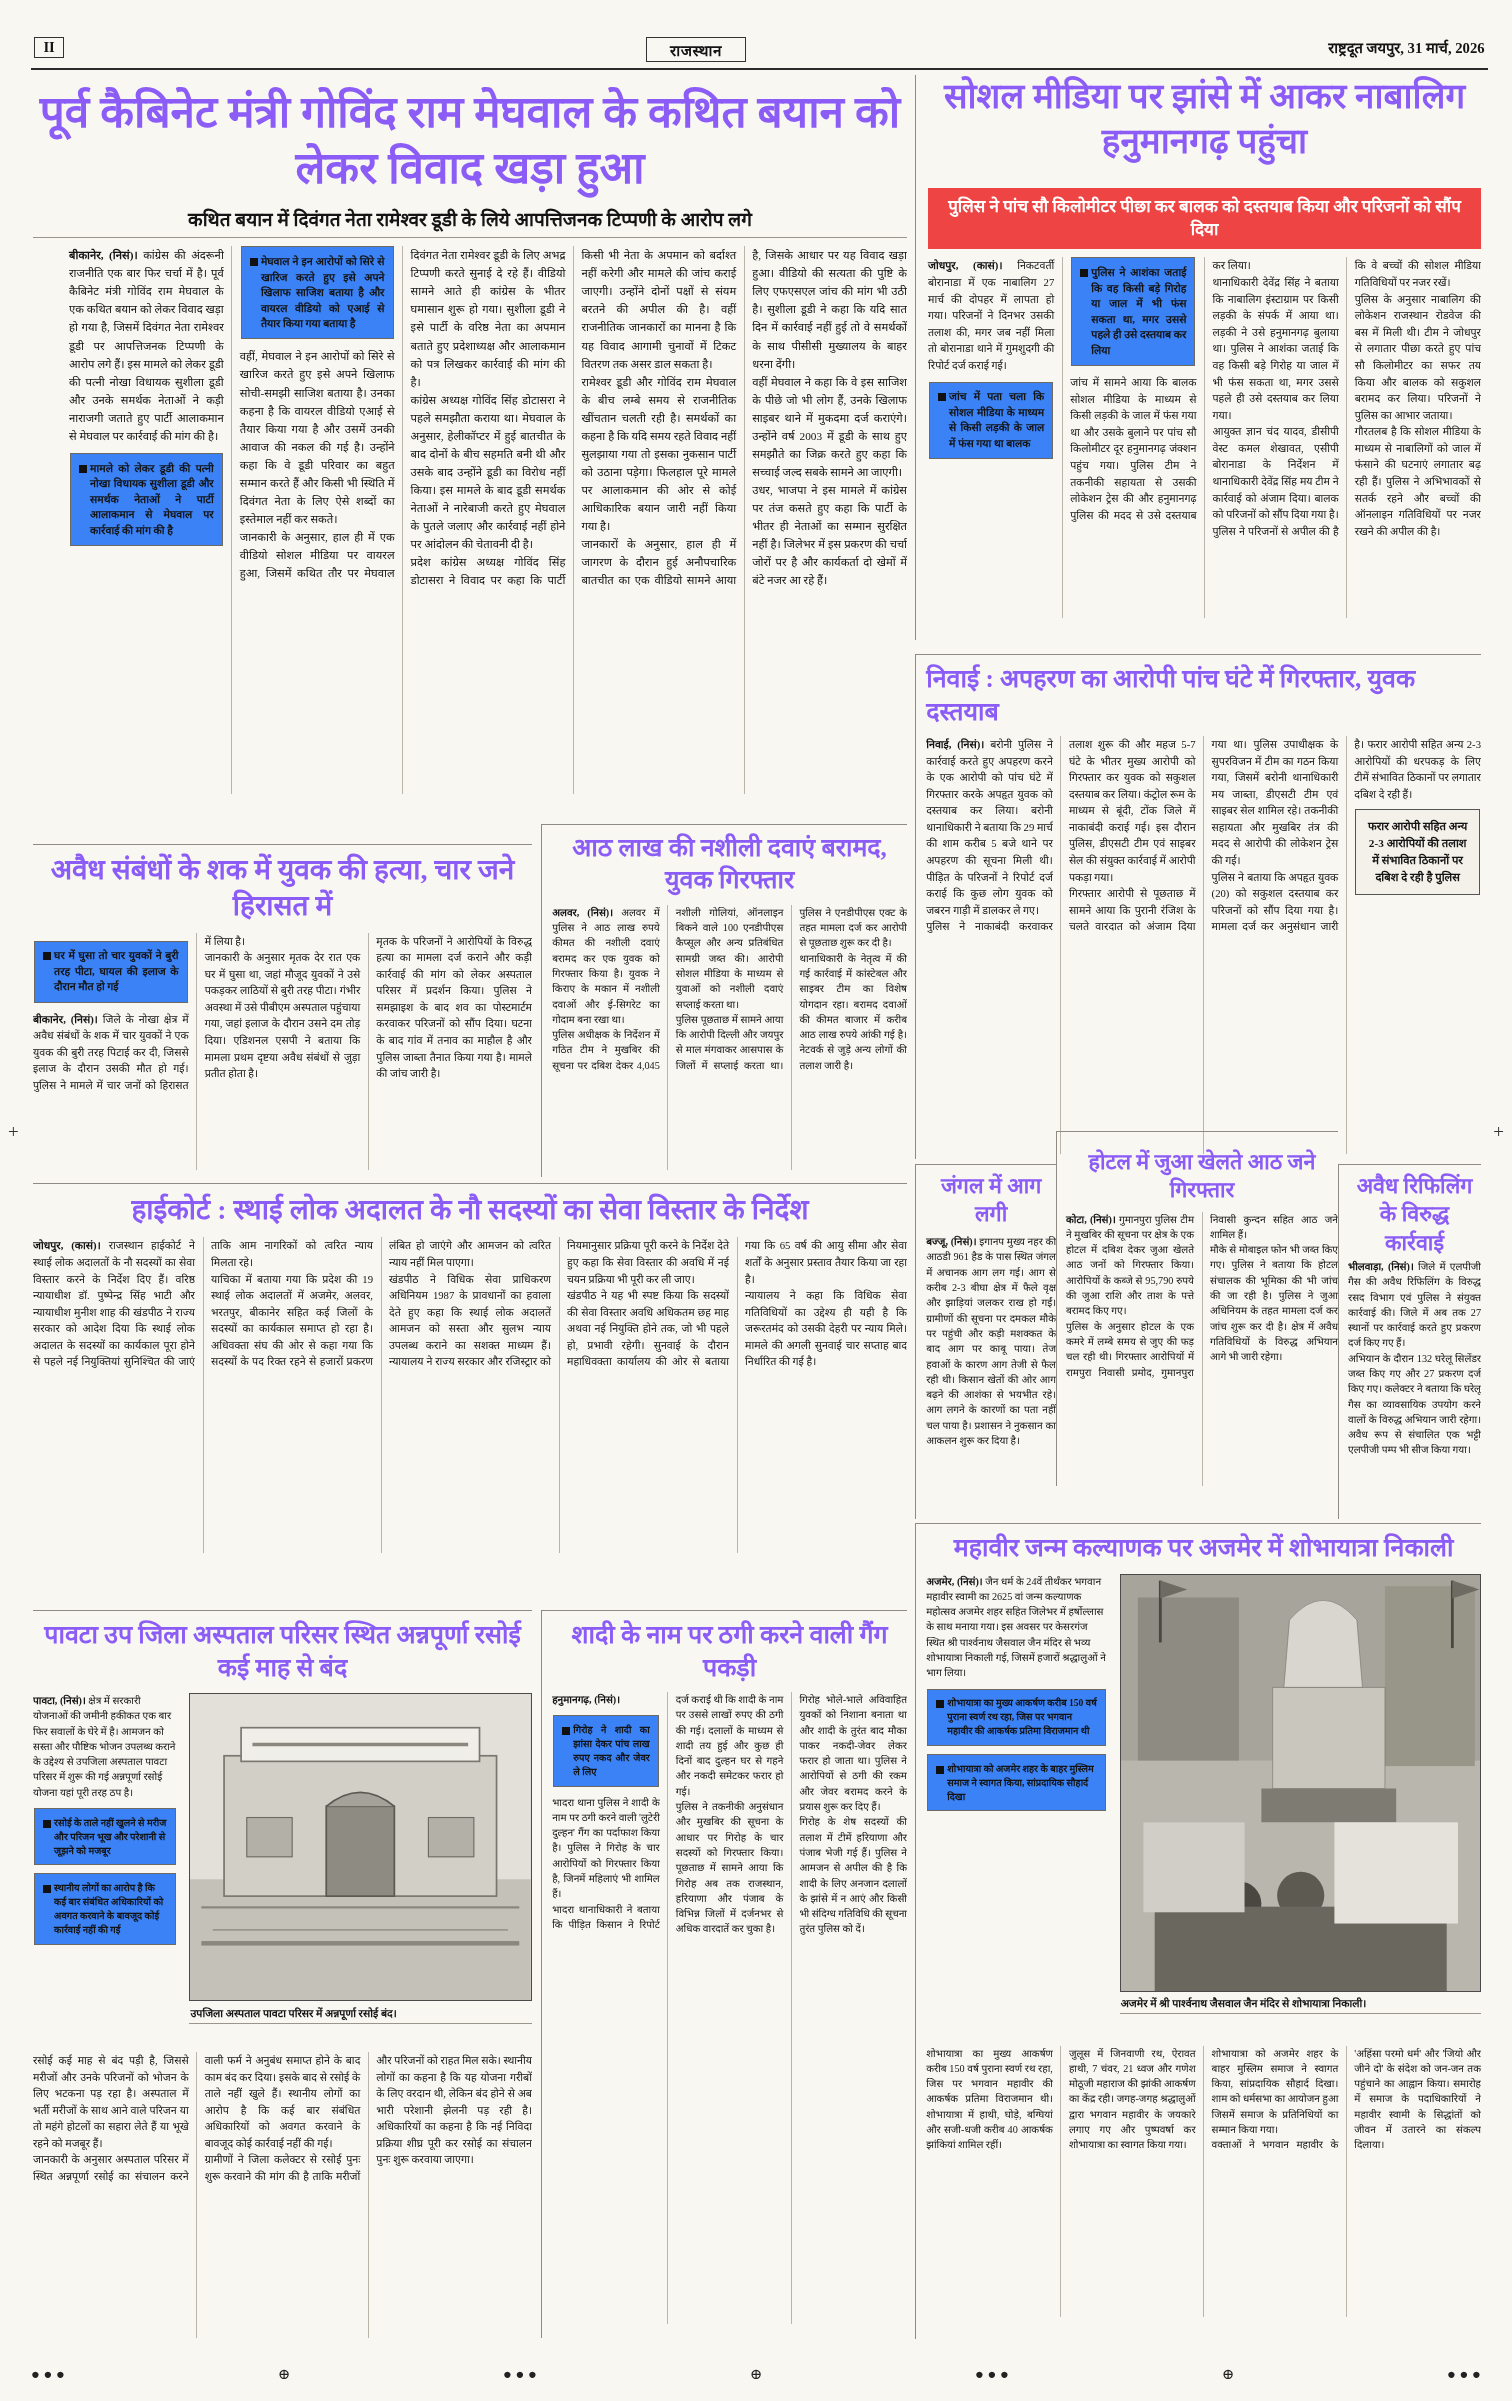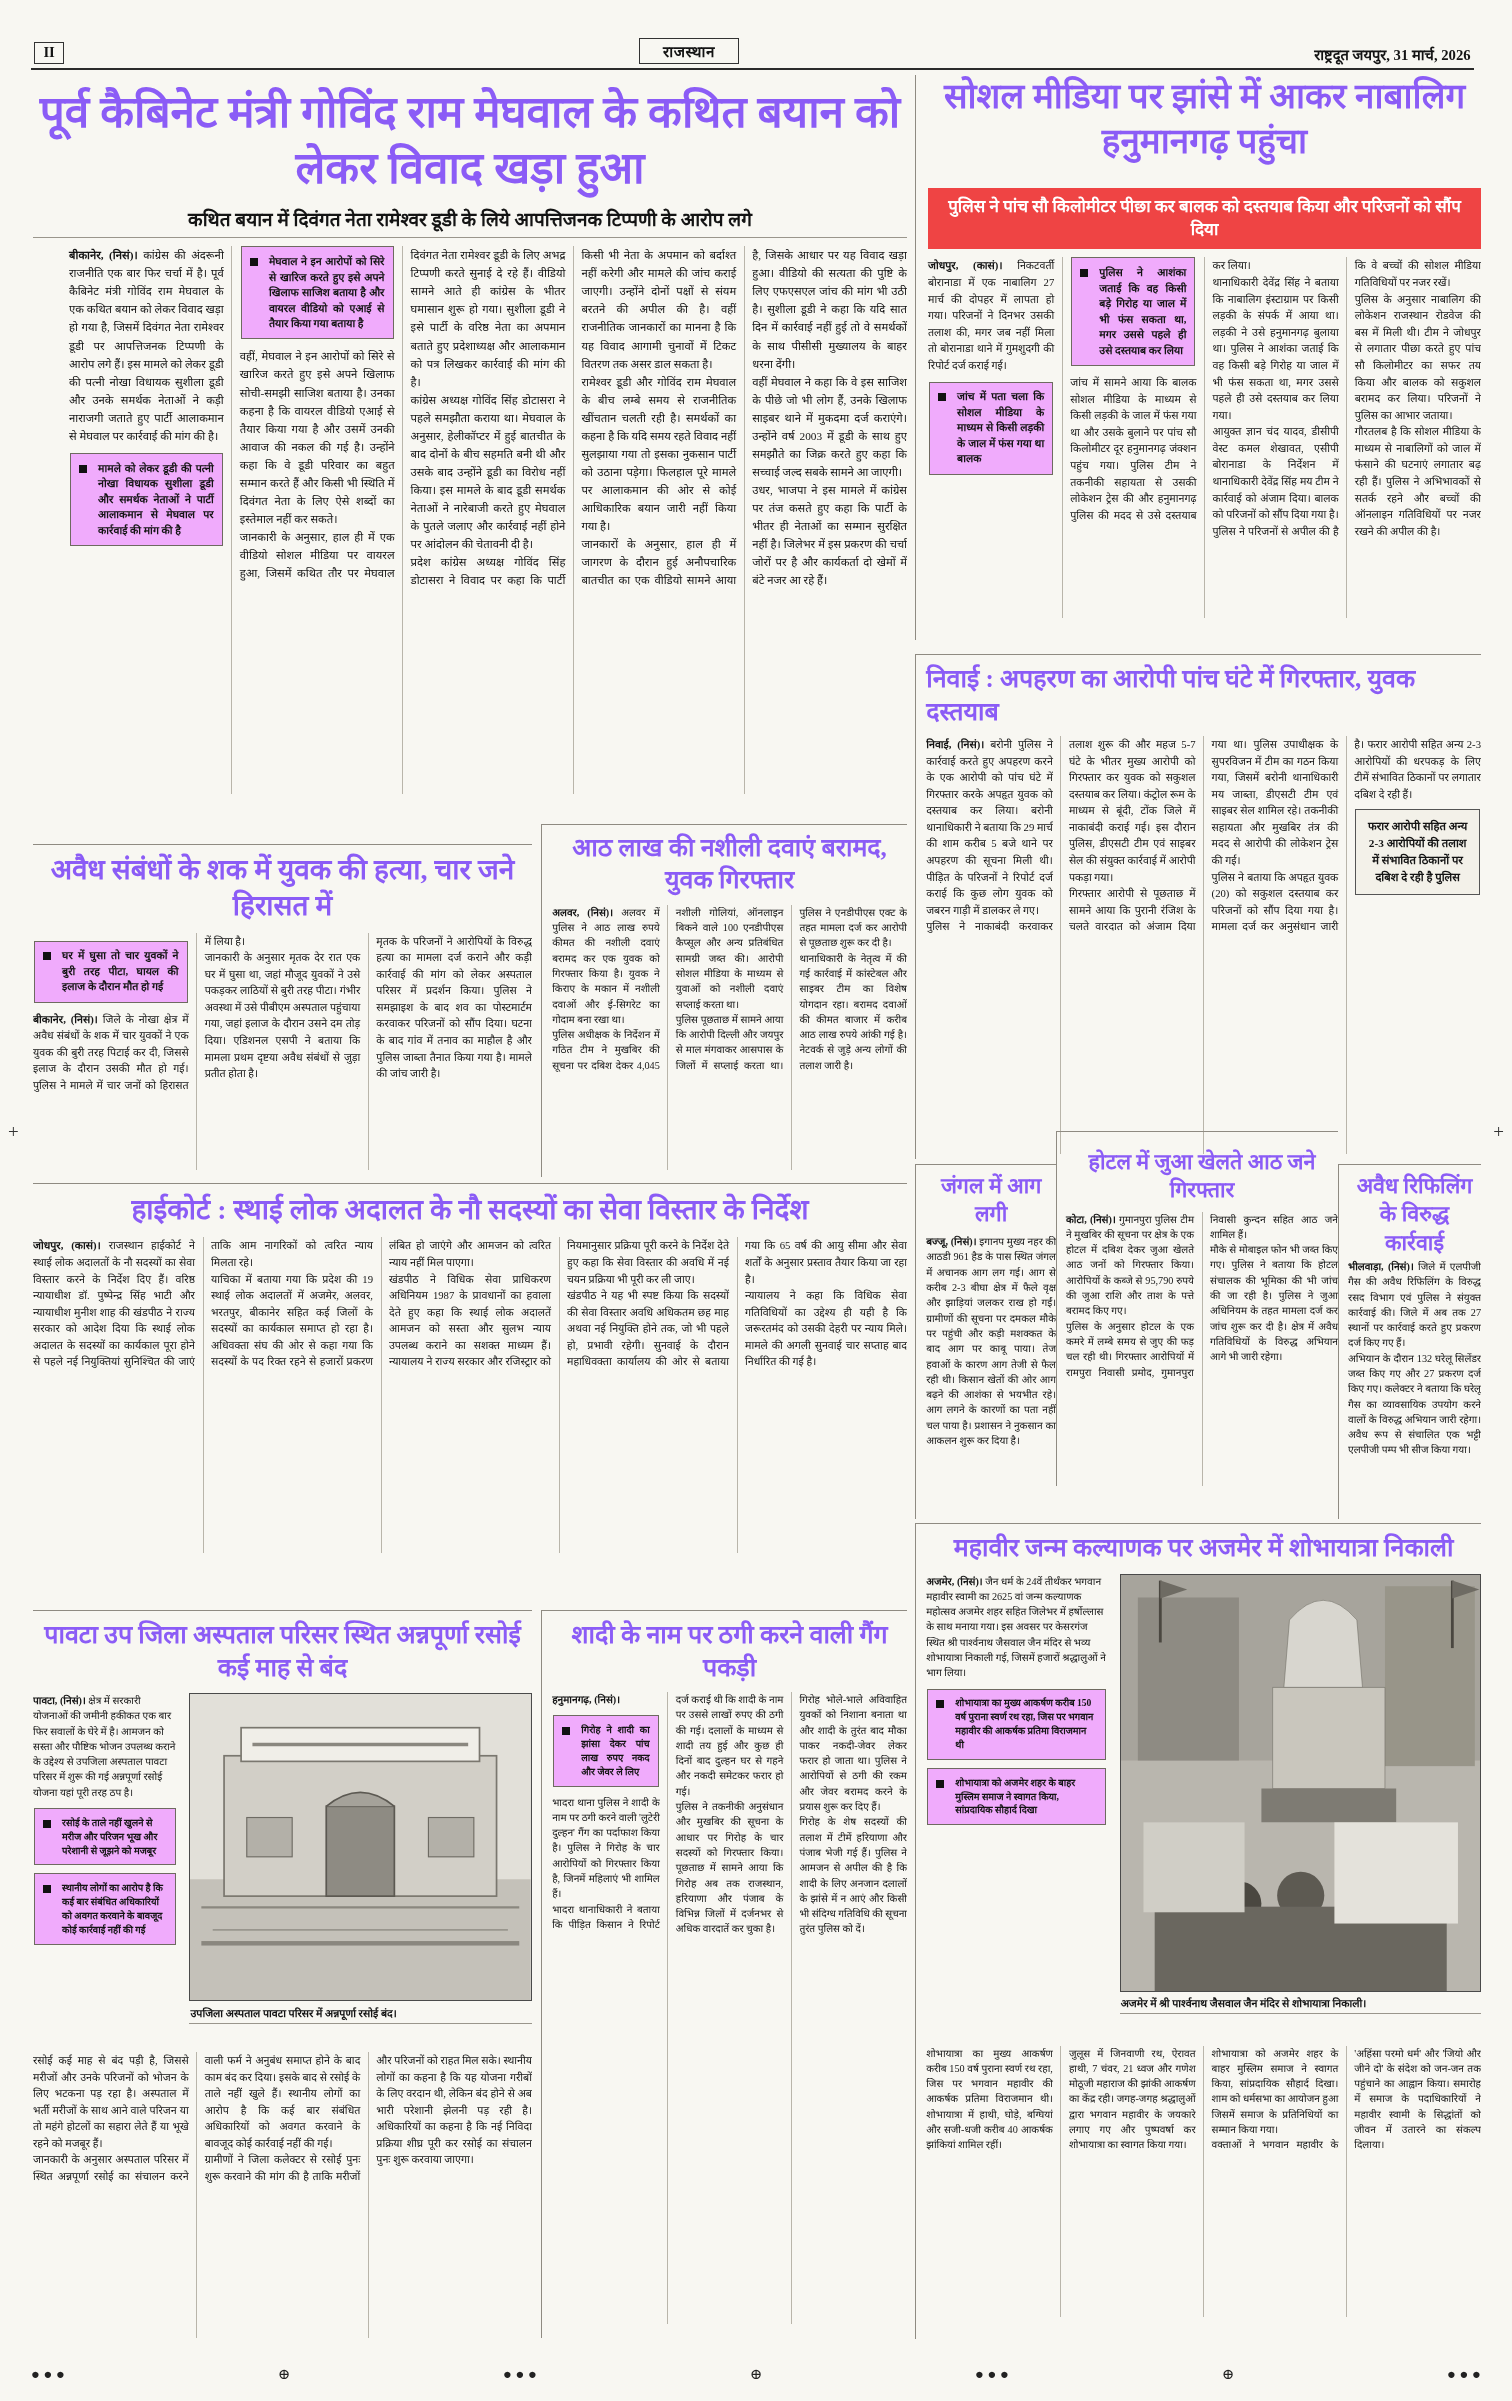--- a/index.html
+++ b/index.html
@@ -5,23 +5,23 @@
   * { margin:0; padding:0; box-sizing:border-box; }
   html,body { background:#777; }
   .page {
     position:relative; width:1512px; height:2401px; margin:0 auto;
     background:#f8f7f2; color:#141414;
     font-family:"Liberation Serif","DejaVu Serif",serif;
     overflow:hidden;
   }
   
   .masthead-row{
-    position:absolute; top:37px; left:31px; right:38px; height:33px;
+    position:absolute; top:37px; left:31px; right:24px; height:33px;
     border-bottom:2.3px double #2b2b2b;
-    display:flex; align-items:flex-end; justify-content:space-between;
+    display:flex; align-items:flex-start; justify-content:space-between;
     padding:0 3.4px 4.5px 3.4px;
   }
   .pgnum{ border:0.6px solid #333; padding:1.1px 8px; font-size:14.7px; font-weight:bold; }
   .section-box{ border:0.6px solid #333; padding:1.7px 22.6px; font-size:15.2px; font-weight:bold; letter-spacing:0.6px; }
   .edition{ font-size:14.7px; font-weight:bold; }
   
   .abs{ position:absolute; overflow:hidden; }
   .rule-top{ border-top:0.6px solid #8f8b82; }
   .rule-left{ border-left:0.6px solid #8f8b82; }
   h1{ font-weight:bold; color:#8b5cf6; text-align:center; }
@@ -40,22 +40,22 @@
   }
   .body{ text-align:justify; column-gap:16px; column-rule:0.6px solid #b9b5aa; height:100%; }
   .c5{ column-count:5; } .c4{ column-count:4; } .c3{ column-count:3; } .c2{ column-count:2; } .c1{ column-count:1; }
   .t20{ font-size:11.3px; line-height:1.6; }
   .t19{ font-size:10.7px; line-height:1.55; }
   .t18{ font-size:10.2px; line-height:1.5; }
   .dateline{ font-weight:bold; }
   .bodytext{ white-space:pre-line; display:block; }
   .lead{ display:inline; }
   .bulletitem{
-    border:0.6px solid #6e6a60; background:#f0abfc;
-    padding:6.8px 8px; margin:8px 1.1px; display:flex; gap:11px;
+    border:0.6px solid #6e6a60; background:#3b82f6;
+    padding:6.8px 8px; margin:8px 1.1px; display:flex; gap:3px;
     font-weight:bold; line-height:1.45; break-inside:avoid;
   }
   .bulletitem .txt{ font-size:10.7px; }
   .sq{ width:8px; height:8px; background:#111; flex:none; margin-top:4px; }
   .hibox{
     border:0.6px solid #555; padding:8px; margin:6.8px 1.1px; font-weight:bold;
     font-size:11.3px; line-height:1.5; text-align:center; break-inside:avoid; background:#f3f1e9;
   }
   
   .photo{ border:0.6px solid #4a4a4a; background:#d9d7d0; overflow:hidden; }

